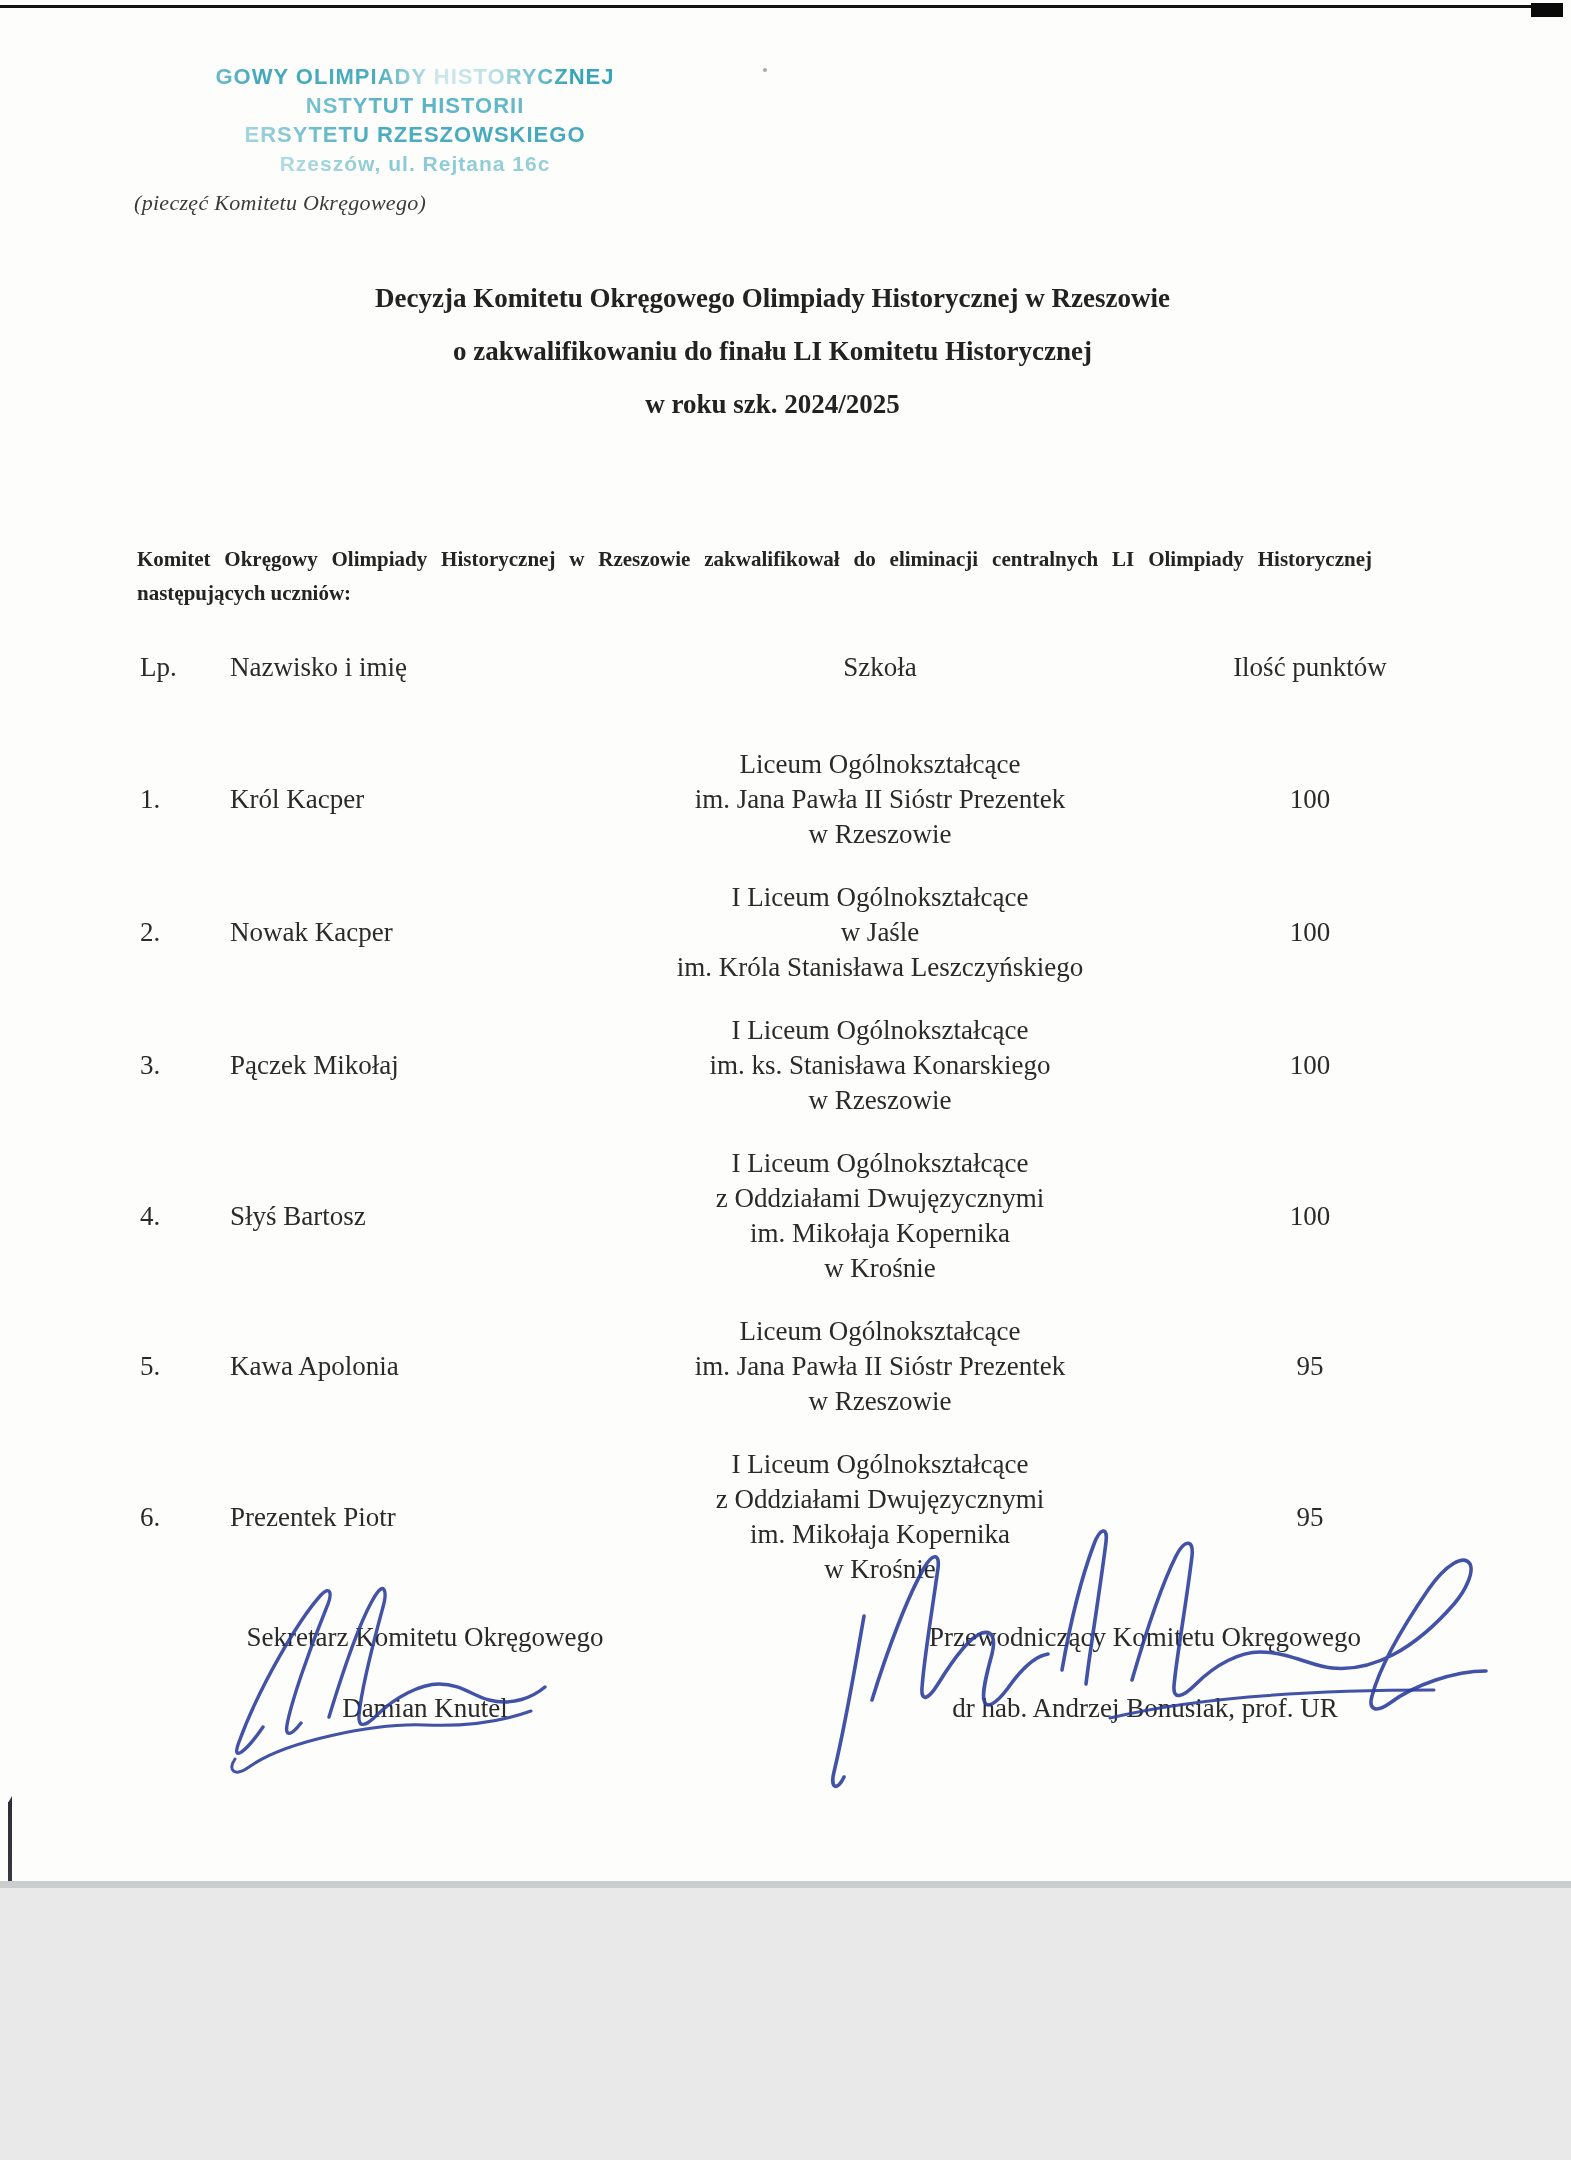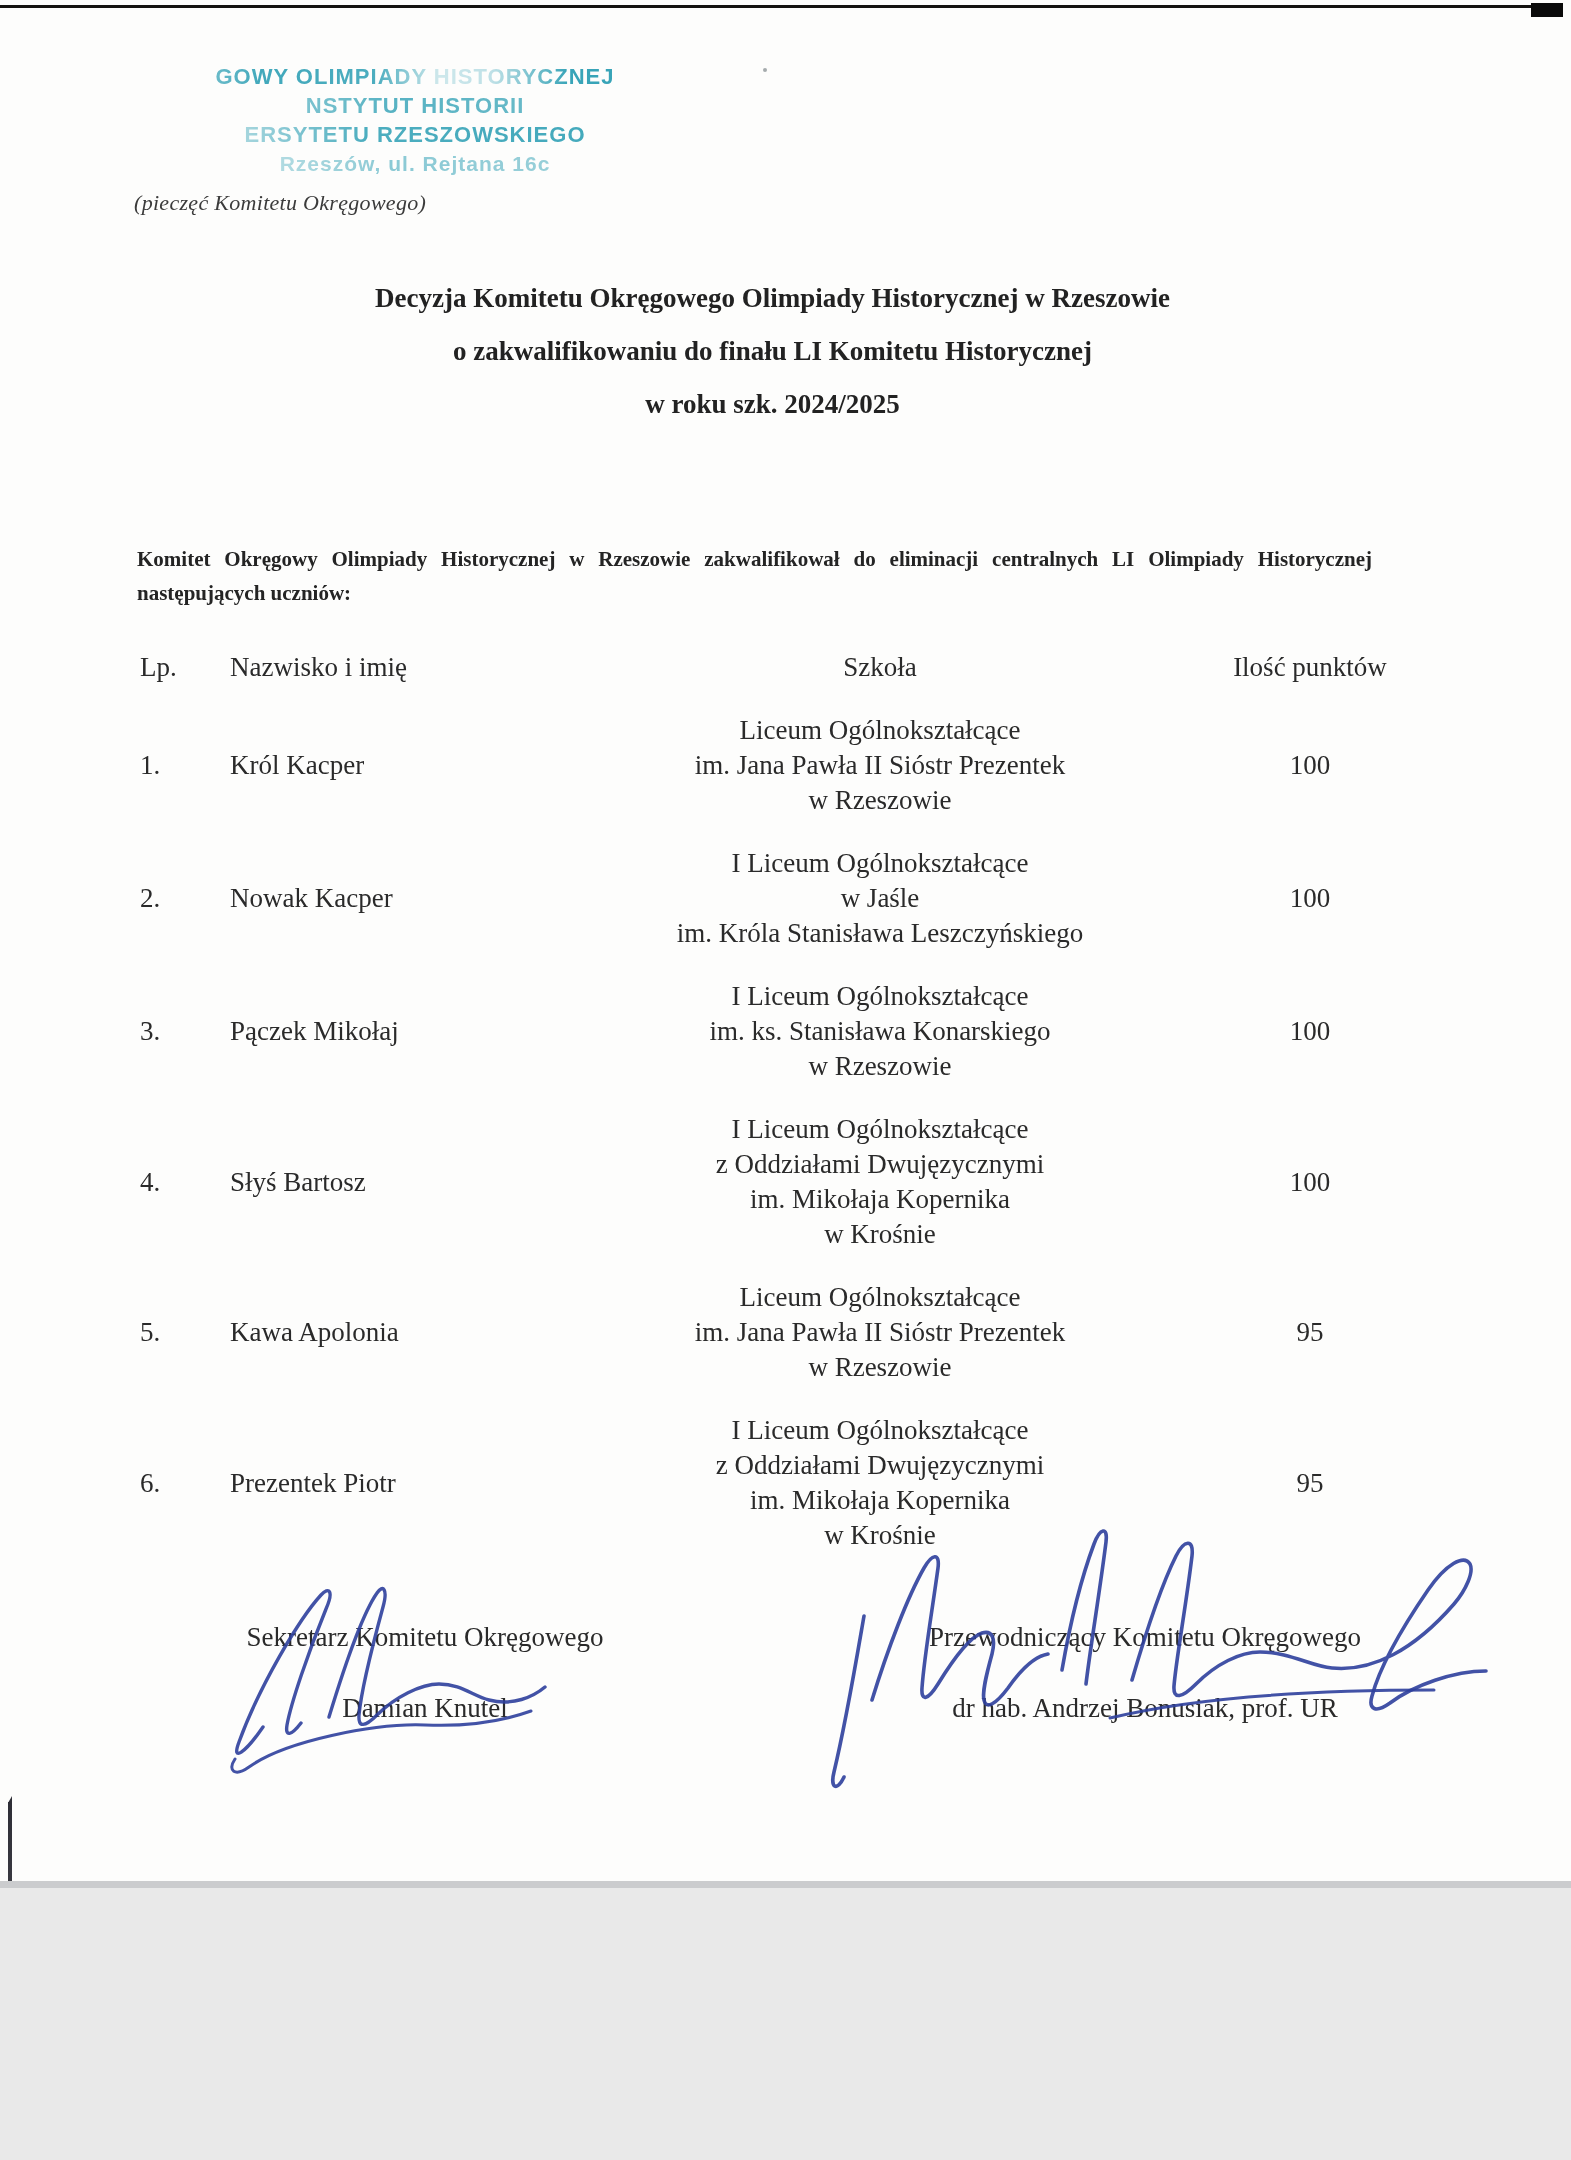--- a/index.html
+++ b/index.html
@@ -56,21 +56,21 @@
 
   
   .intro{
     position:absolute;left:137px;top:542px;width:1235px;
     font-weight:bold;font-size:21px;line-height:34px;color:#242424;
     text-align:justify;
   }
 
   
   .tbl{position:absolute;left:140px;top:652px;width:1280px;font-size:27px;}
-  .thead{display:flex;margin-bottom:30px;color:#2a2a2a;justify-content:flex-end;}
+  .thead{display:flex;margin-bottom:64px;color:#2a2a2a;justify-content:flex-end;}
   .trow{display:flex;align-items:center;margin-bottom:28px;color:#2a2a2a;}
   .c-lp{width:90px;flex:0 0 auto;}
   .c-name{width:330px;flex:0 0 auto;}
   .c-school{width:640px;flex:0 0 auto;text-align:center;line-height:35px;}
   .c-points{width:220px;flex:0 0 auto;text-align:center;}
   .thead .c-school{line-height:normal;font-family:Liberation Serif, serif;}
 
   
   .sig-block{position:absolute;top:1622px;font-size:27px;color:#2a2a2a;}
   .sig-left{left:185px;width:480px;text-align:center;}

